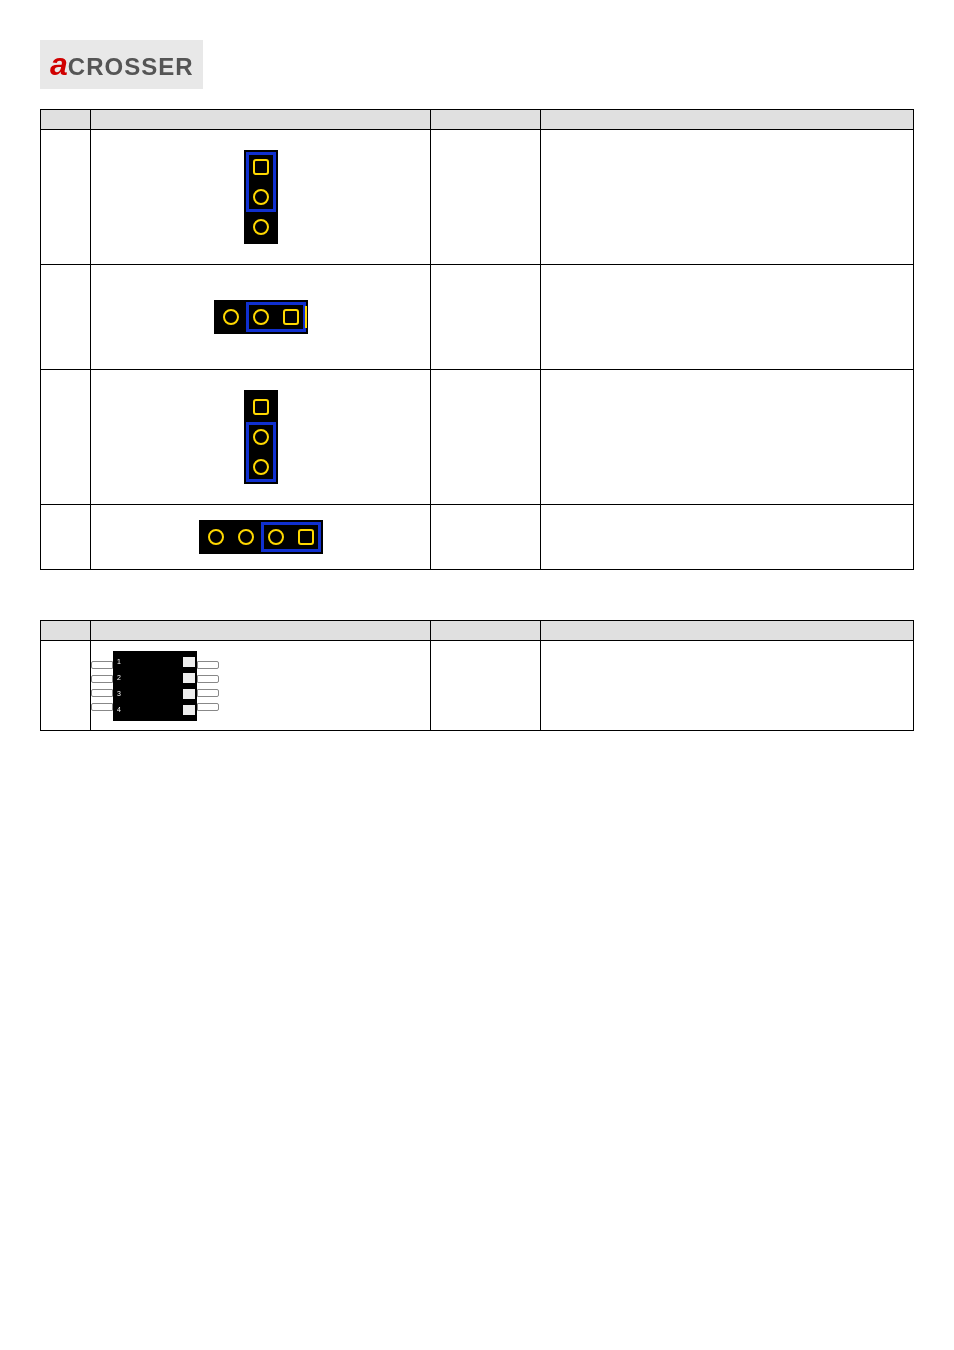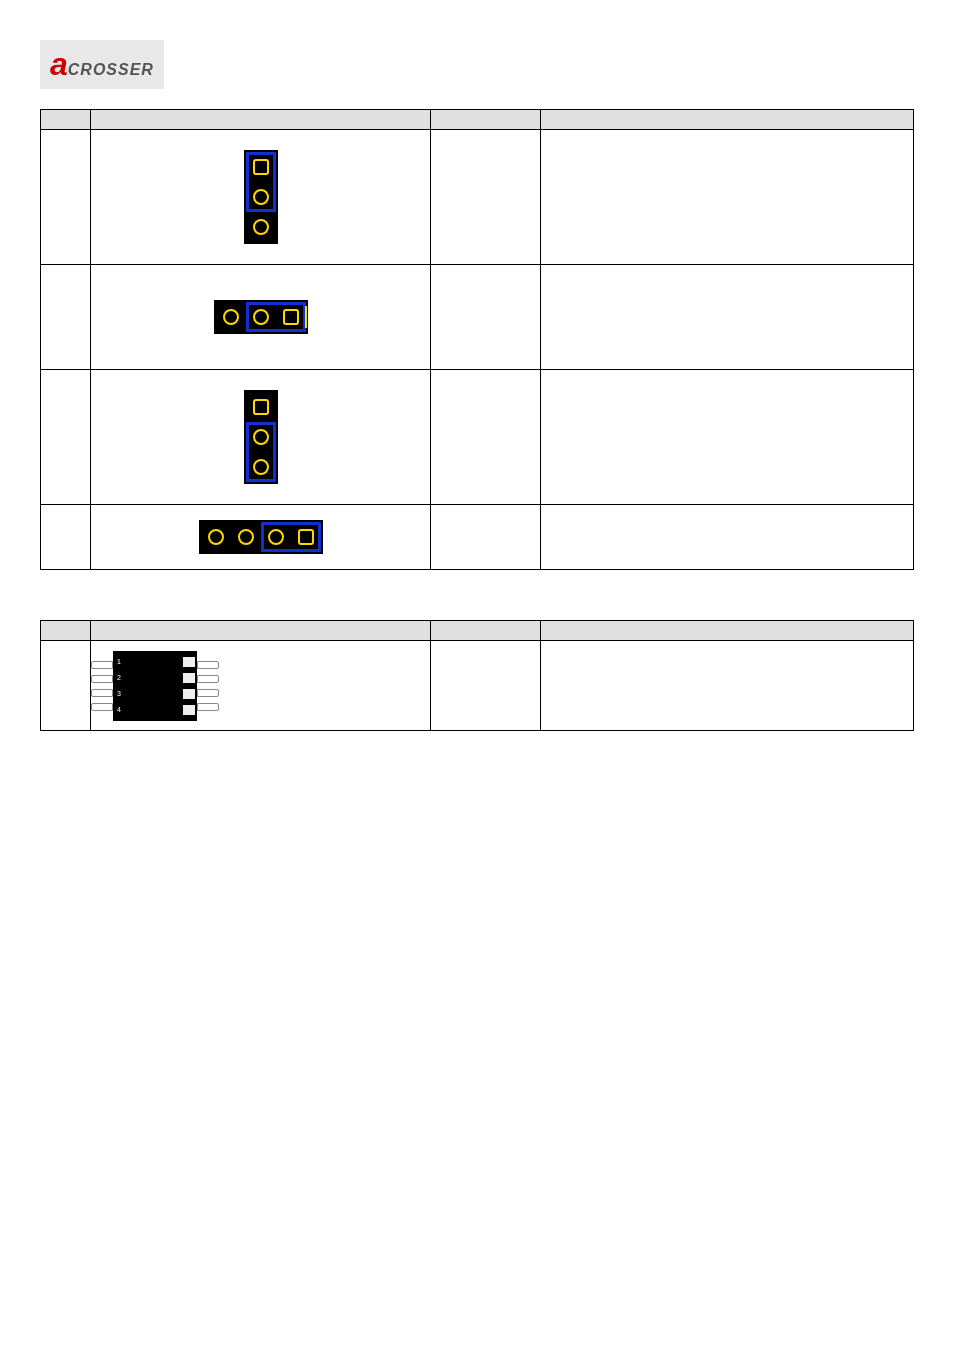--- a/index.html
+++ b/index.html
@@ -19,22 +19,21 @@
     }
     .logo-a {
       color: #d00000;
       font-weight: bold;
       font-size: 32px;
       font-style: italic;
     }
     .logo-text {
       color: #555;
       font-weight: bold;
-      font-size: 16px;
-      font-style: italic;
+      font-size: 24px;
       letter-spacing: 1px;
     }
     table {
       border-collapse: collapse;
       width: 100%;
       margin-bottom: 50px;
     }
     th, td {
       border: 1px solid #000;
       text-align: center;

